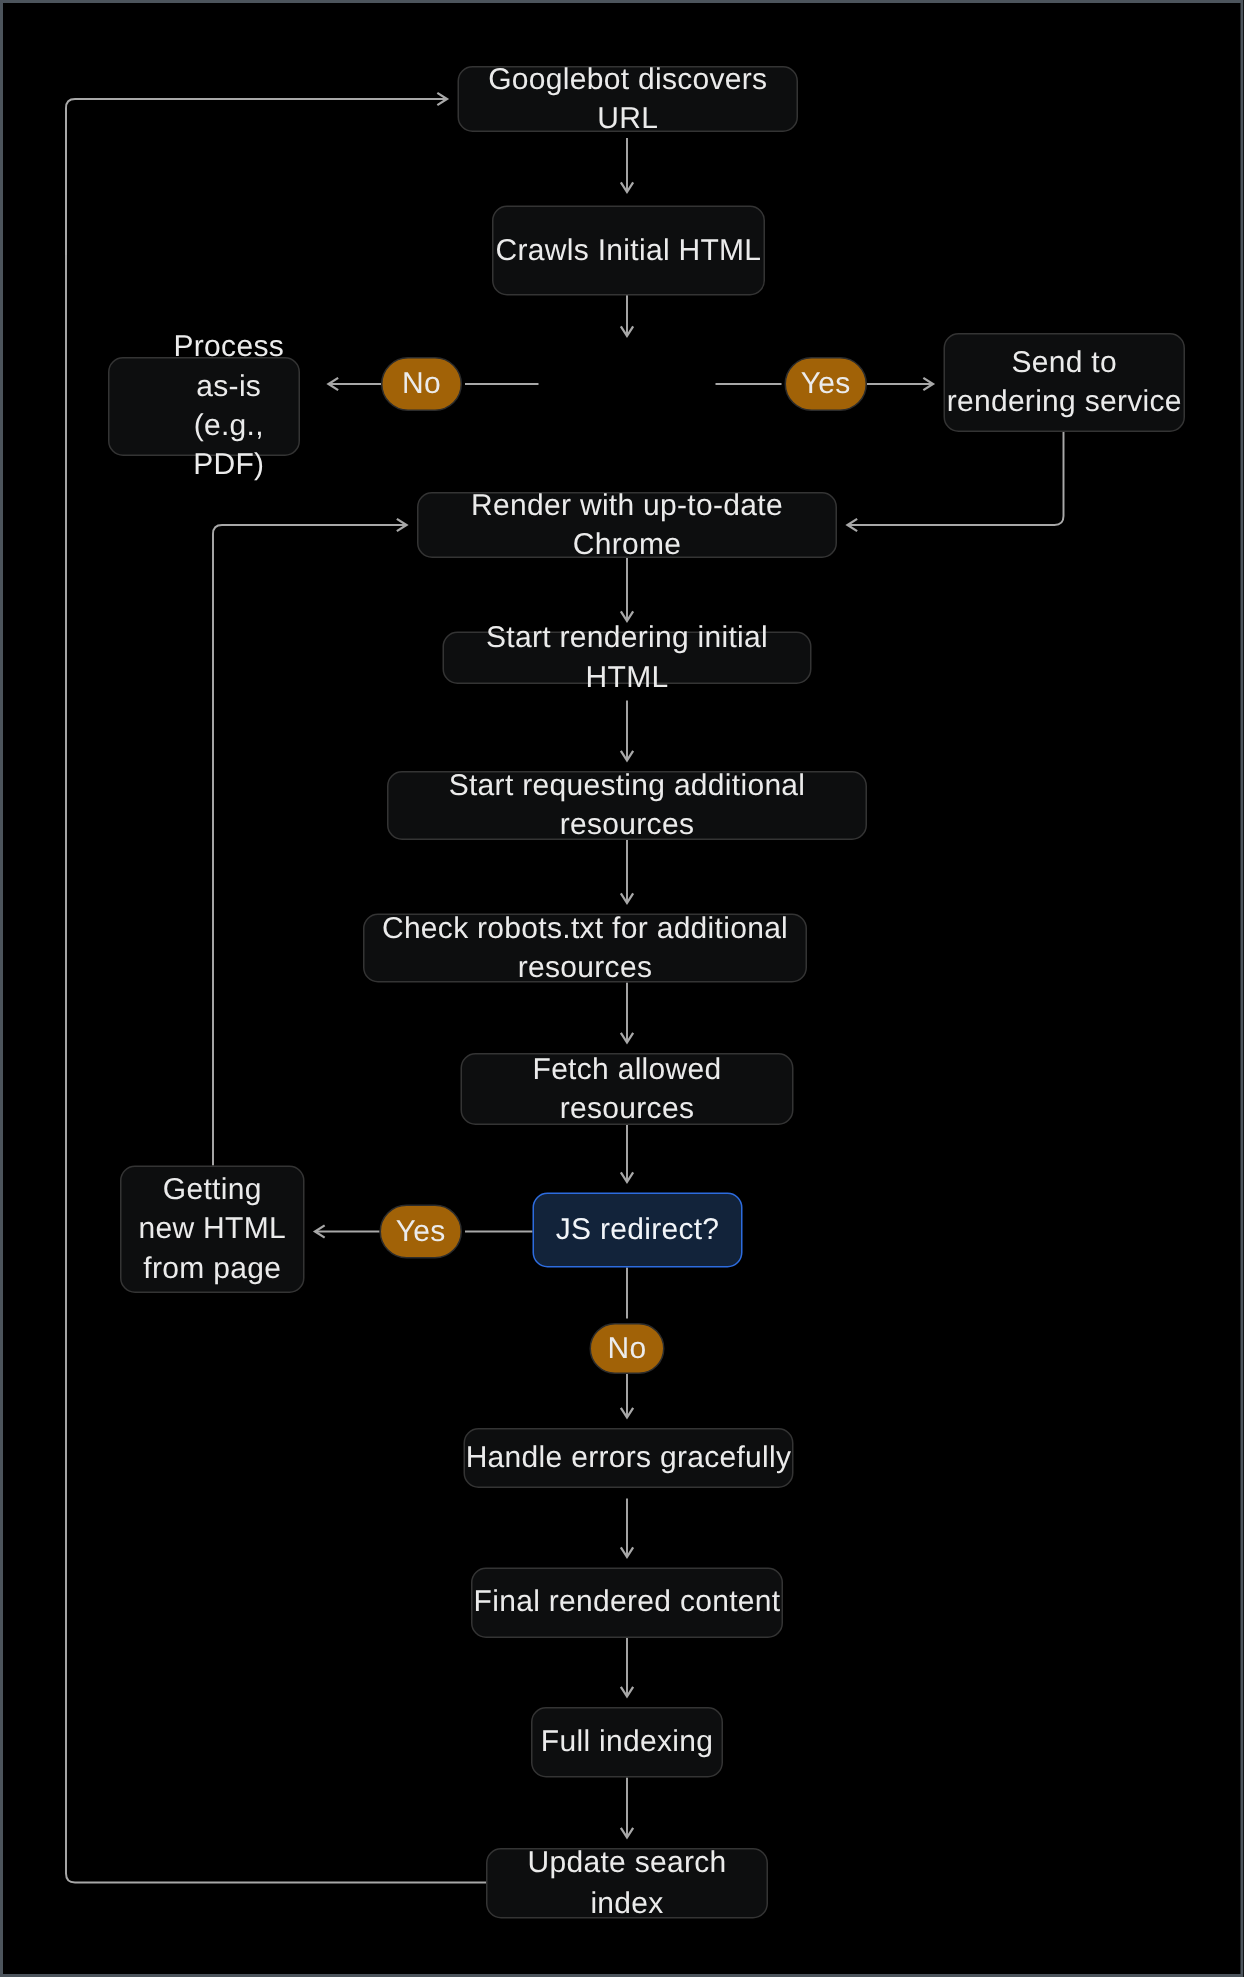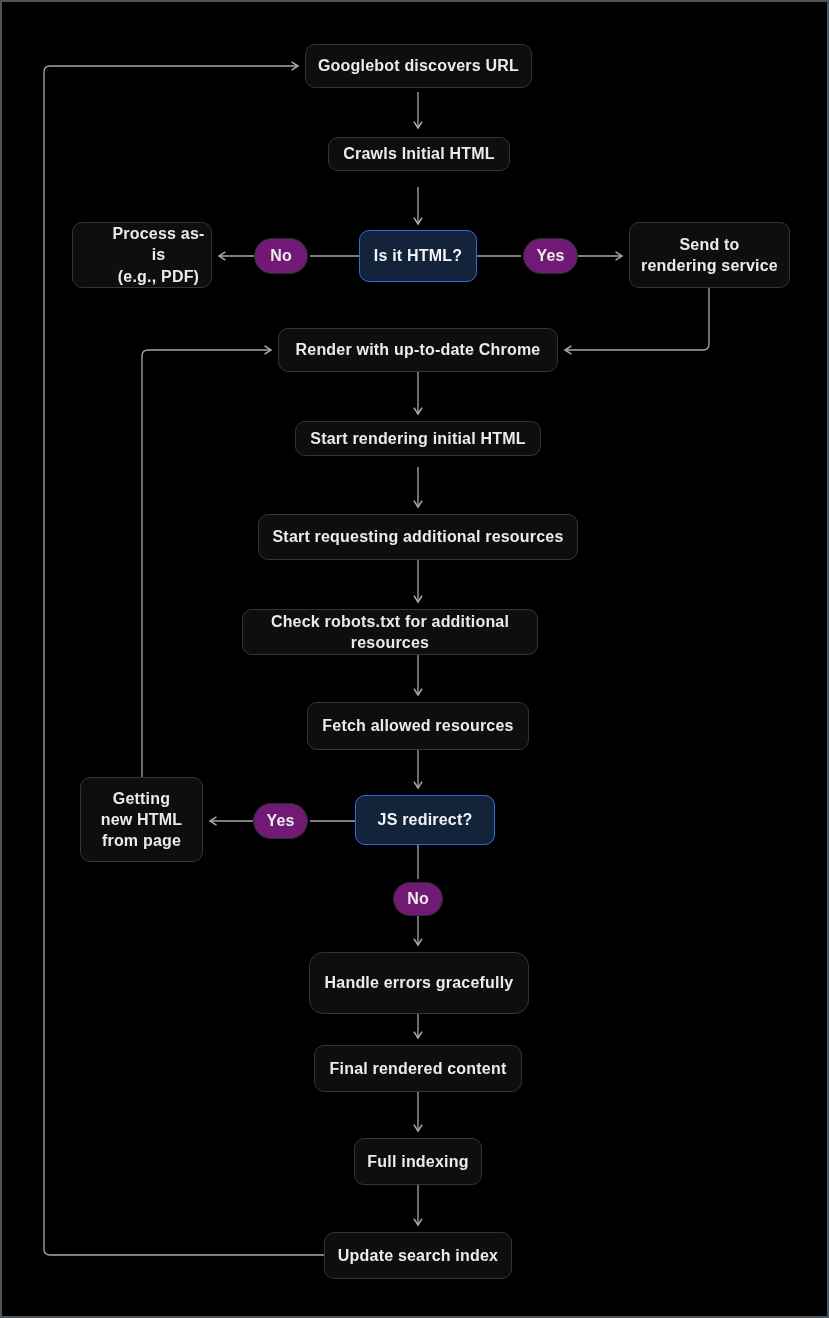--- a/index.html
+++ b/index.html
@@ -25,50 +25,49 @@
   .edges{position:absolute;left:0;top:0;width:829px;height:1318px;}
   .edges path{fill:none;stroke:var(--line);stroke-width:1.3;}
   .node{
     position:absolute;
     display:flex;align-items:center;justify-content:center;
     text-align:center;
     background:var(--node-bg);
     border:1px solid var(--node-border);
     border-radius:10px;
     color:var(--text);
-    font-size:16px;
+    font-size:20px;
     line-height:1.32;
     white-space:pre-line;
     letter-spacing:.2px;
-    font-weight:bold;
   }
   .decision{
     background:var(--decision-bg);
     border:1px solid var(--decision-border);
     color:#f2f5f9;
   }
-  .pill{border-radius:18px;background:#701a75;border-color:#2c2c2c;}
+  .pill{border-radius:18px;background:#a16207;border-color:#2c2c2c;}
 
   .n-discover{left:303px;top:42px;width:227px;height:44px;}
-  .n-crawl{left:326px;top:135px;width:182px;height:34px;}
-  .n-process{left:70px;top:220px;width:140px;height:66px;padding-left:33px;}
+  .n-crawl{left:326px;top:135px;width:182px;height:60px;}
+  .n-process{left:70px;top:236px;width:128px;height:66px;padding-left:33px;}
   .n-no1{left:252px;top:236px;width:54px;height:36px;}
   .n-ishtml{left:357px;top:228px;width:118px;height:52px;}
   .n-yes1{left:521px;top:236px;width:55px;height:36px;}
   .n-send{left:627px;top:220px;width:161px;height:66px;}
   .n-render{left:276px;top:326px;width:280px;height:44px;}
   .n-startrender{left:293px;top:419px;width:246px;height:35px;}
   .n-startrequest{left:256px;top:512px;width:320px;height:46px;}
   .n-checkrobots{left:240px;top:607px;width:296px;height:46px;}
   .n-fetch{left:305px;top:700px;width:222px;height:48px;}
   .n-jsredirect{left:353px;top:793px;width:140px;height:50px;}
   .n-yes2{left:251px;top:801px;width:55px;height:36px;}
   .n-getting{left:78px;top:775px;width:123px;height:85px;}
   .n-no2{left:391px;top:880px;width:50px;height:34px;}
-  .n-handle{left:307px;top:950px;width:220px;height:62px;border-radius:14px;}
+  .n-handle{left:307px;top:950px;width:220px;height:40px;}
   .n-final{left:312px;top:1043px;width:208px;height:47px;}
   .n-indexing{left:352px;top:1136px;width:128px;height:47px;}
   .n-update{left:322px;top:1230px;width:188px;height:47px;}
 </style>
 </head>
 <body>
 
 <div class="canvas">
 
   <svg class="edges" viewBox="0 0 829 1318" xmlns="http://www.w3.org/2000/svg">
@@ -116,21 +115,20 @@
     <path d="M416,1183 L416,1223" marker-end="url(#arrow)"></path>
 
     <path d="M322,1253 L48,1253 Q42,1253 42,1247 L42,70 Q42,64 48,64 L296,64" marker-end="url(#arrow)"></path>
   </svg>
 
   <div class="node n-discover">Googlebot discovers URL</div>
   <div class="node n-crawl">Crawls Initial HTML</div>
   <div class="node n-process">Process as-is
 (e.g., PDF)</div>
   <div class="node pill n-no1">No</div>
-  <div class="node decision n-ishtml">Is it HTML?</div>
   <div class="node pill n-yes1">Yes</div>
   <div class="node n-send">Send to
 rendering service</div>
   <div class="node n-render">Render with up-to-date Chrome</div>
   <div class="node n-startrender">Start rendering initial HTML</div>
   <div class="node n-startrequest">Start requesting additional resources</div>
   <div class="node n-checkrobots">Check robots.txt for additional resources</div>
   <div class="node n-fetch">Fetch allowed resources</div>
   <div class="node decision n-jsredirect">JS redirect?</div>
   <div class="node pill n-yes2">Yes</div>

